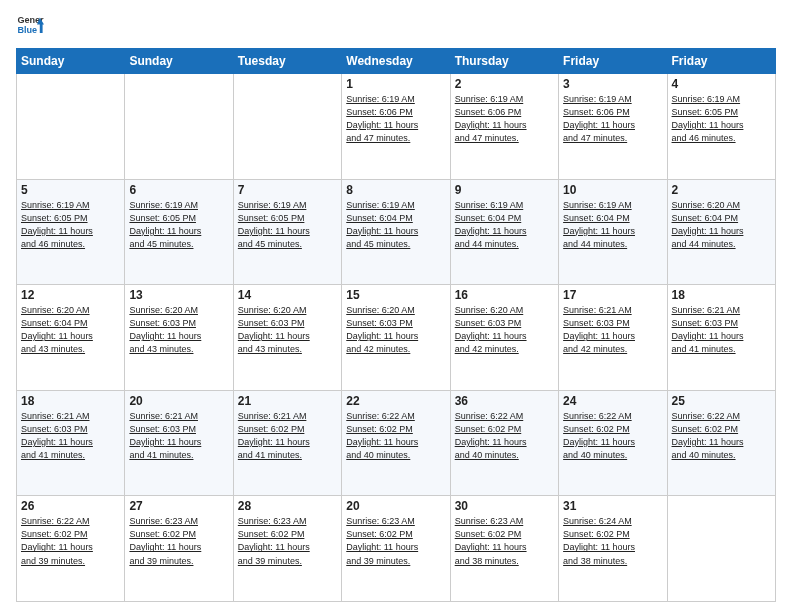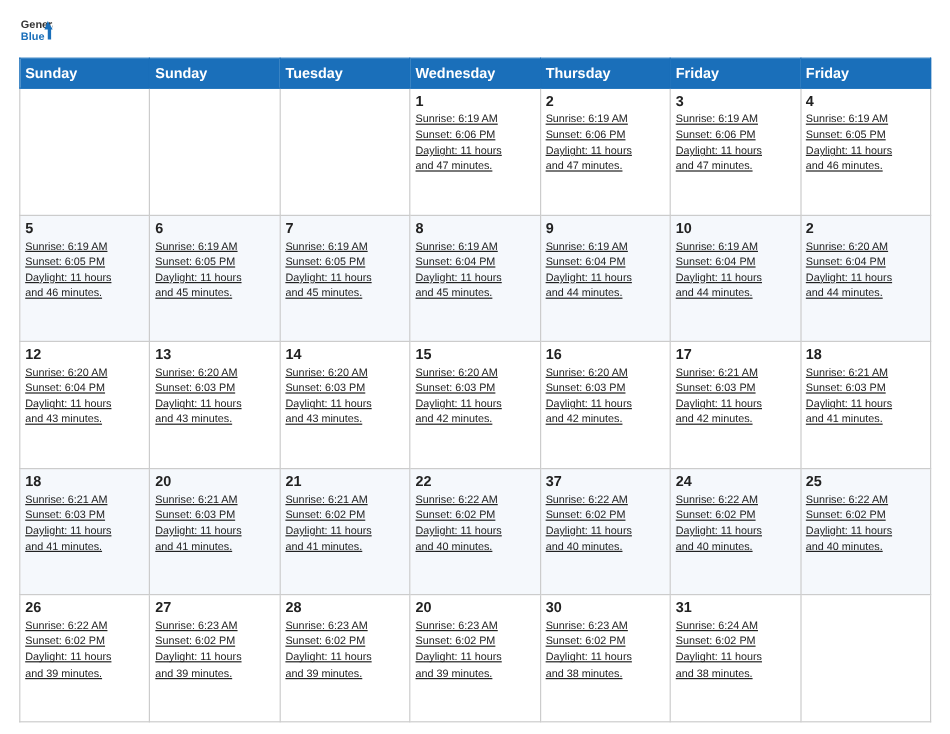--- a/index.html
+++ b/index.html
@@ -213,21 +213,21 @@
           </td>
           <td>
             <span class="day-number">21</span>
             <div class="day-info">Sunrise: 6:21 AM<br>Sunset: 6:02 PM<br>Daylight: 11 hours<br>and 41 minutes.</div>
           </td>
           <td>
             <span class="day-number">22</span>
             <div class="day-info">Sunrise: 6:22 AM<br>Sunset: 6:02 PM<br>Daylight: 11 hours<br>and 40 minutes.</div>
           </td>
           <td>
-            <span class="day-number">37</span>
+            <span class="day-number">36</span>
             <div class="day-info">Sunrise: 6:22 AM<br>Sunset: 6:02 PM<br>Daylight: 11 hours<br>and 40 minutes.</div>
           </td>
           <td>
             <span class="day-number">24</span>
             <div class="day-info">Sunrise: 6:22 AM<br>Sunset: 6:02 PM<br>Daylight: 11 hours<br>and 40 minutes.</div>
           </td>
           <td>
             <span class="day-number">25</span>
             <div class="day-info">Sunrise: 6:22 AM<br>Sunset: 6:02 PM<br>Daylight: 11 hours<br>and 40 minutes.</div>
           </td>

